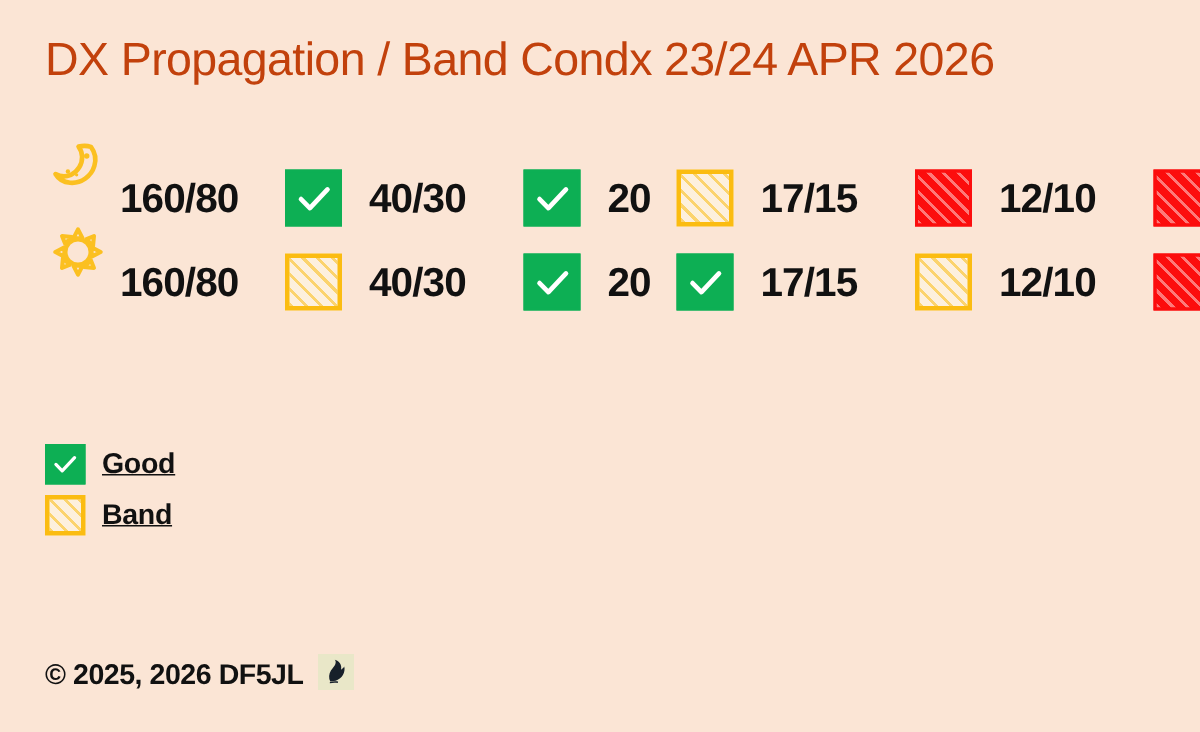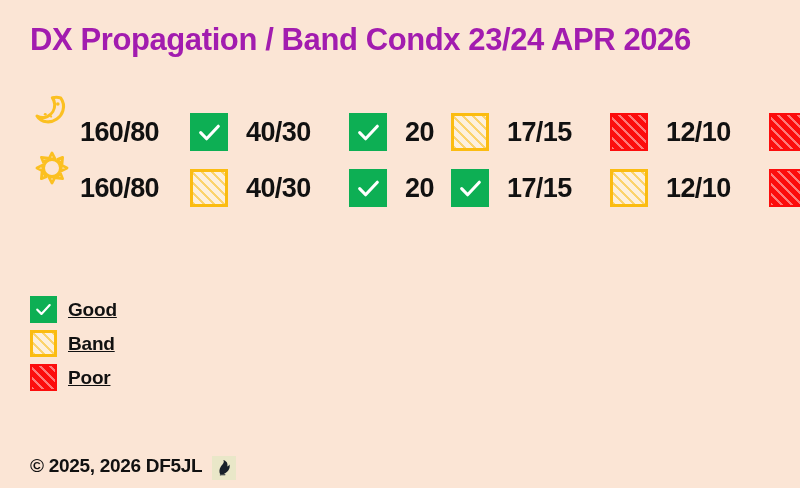--- a/index.html
+++ b/index.html
@@ -17,23 +17,23 @@
     position: relative;
     -webkit-font-smoothing: antialiased;
   }
 
   
   #page-title {
     position: absolute;
     left: 30px;
     top: 22px;
     font-size: 31px;
-    font-weight: bold;
+    font-weight: normal;
     letter-spacing: -0.4px;
-    color: #a21caf;
+    color: #c2410c;
     white-space: nowrap;
   }
 
   
   #band-table {
     position: absolute;
     left: 24px;
     top: 84px;
     width: 760px;
   }
@@ -142,22 +142,21 @@
     letter-spacing: -0.2px;
     line-height: 1;
   }
 
   
   #footer {
     position: absolute;
     left: 30px;
     top: 436px;
     display: flex;
-    align-items: flex-start;
-    margin-top: 20px;
+    align-items: flex-end;
   }
   .footer-text {
     font-size: 19px;
     font-weight: bold;
     color: #111111;
     letter-spacing: -0.3px;
     white-space: nowrap;
     line-height: 1;
   }
   #bsky-icon {
@@ -273,24 +272,20 @@
           <svg width="19" height="19" viewBox="0 0 26 26">
             <use xlink:href="#sym-check"></use>
           </svg>
         </span>
       </div>
       <span class="legend-label">Good</span>
     </div>
     <div class="legend-row">
       <div class="swatch legend-swatch fair"></div>
       <span class="legend-label">Band</span>
-    </div>
-    <div class="legend-row">
-      <div class="swatch legend-swatch poor"></div>
-      <span class="legend-label">Poor</span>
     </div>
   </div>
 
 <div id="footer">
   <span class="footer-text">© 2025, 2026 DF5JL</span>
   <span id="bsky-icon">
     <svg width="20" height="20" viewBox="0 0 20 20" aria-hidden="true">
       <path d="M6.2 16.4 C5.0 14.2 5.2 11.2 6.6 9.0 C7.6 7.4 9.0 6.2 9.6 4.6
                C10.0 3.5 9.8 2.6 9.2 1.9 C10.6 2.2 11.8 3.0 12.6 4.1
                C13.5 5.4 13.7 7.0 13.3 8.5 C14.2 8.0 15.0 7.3 15.5 6.4

